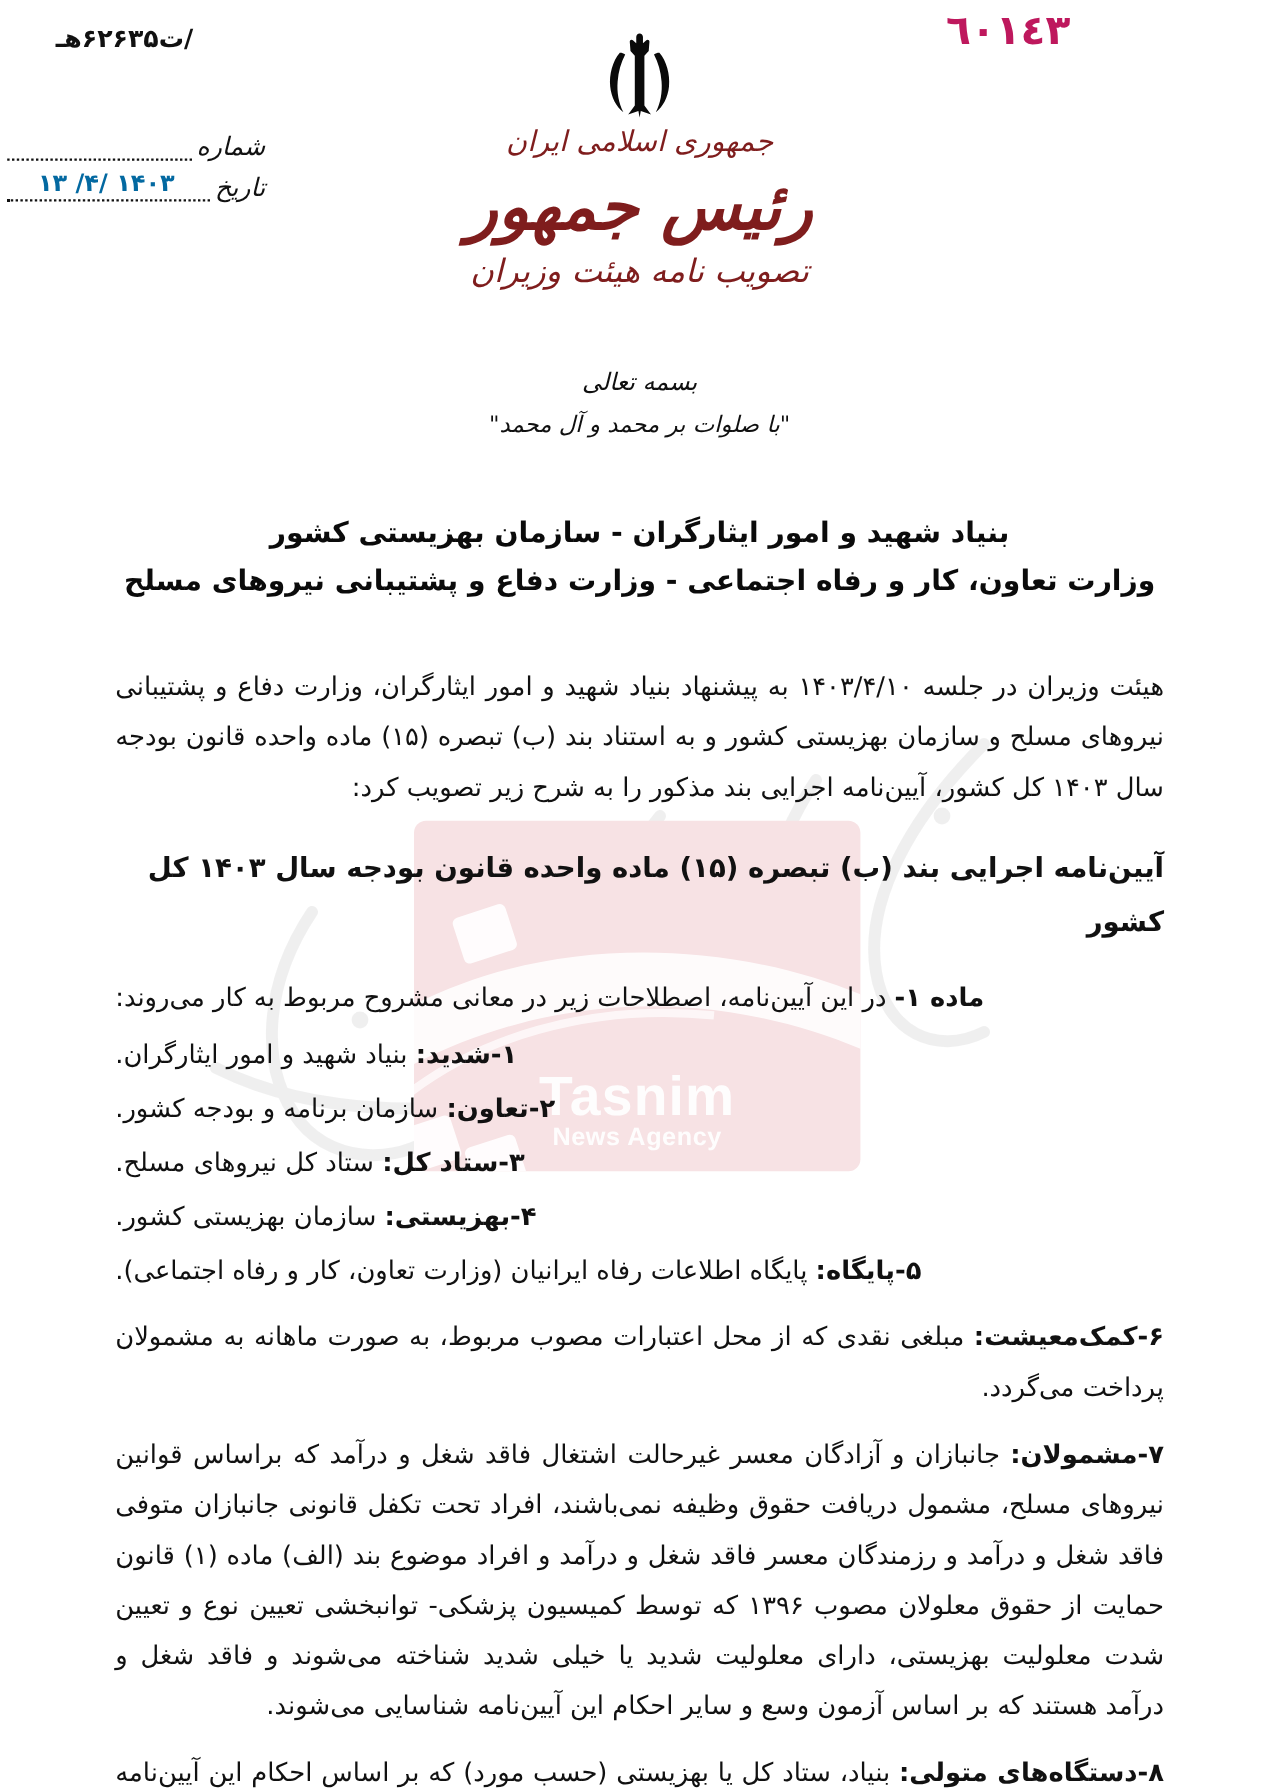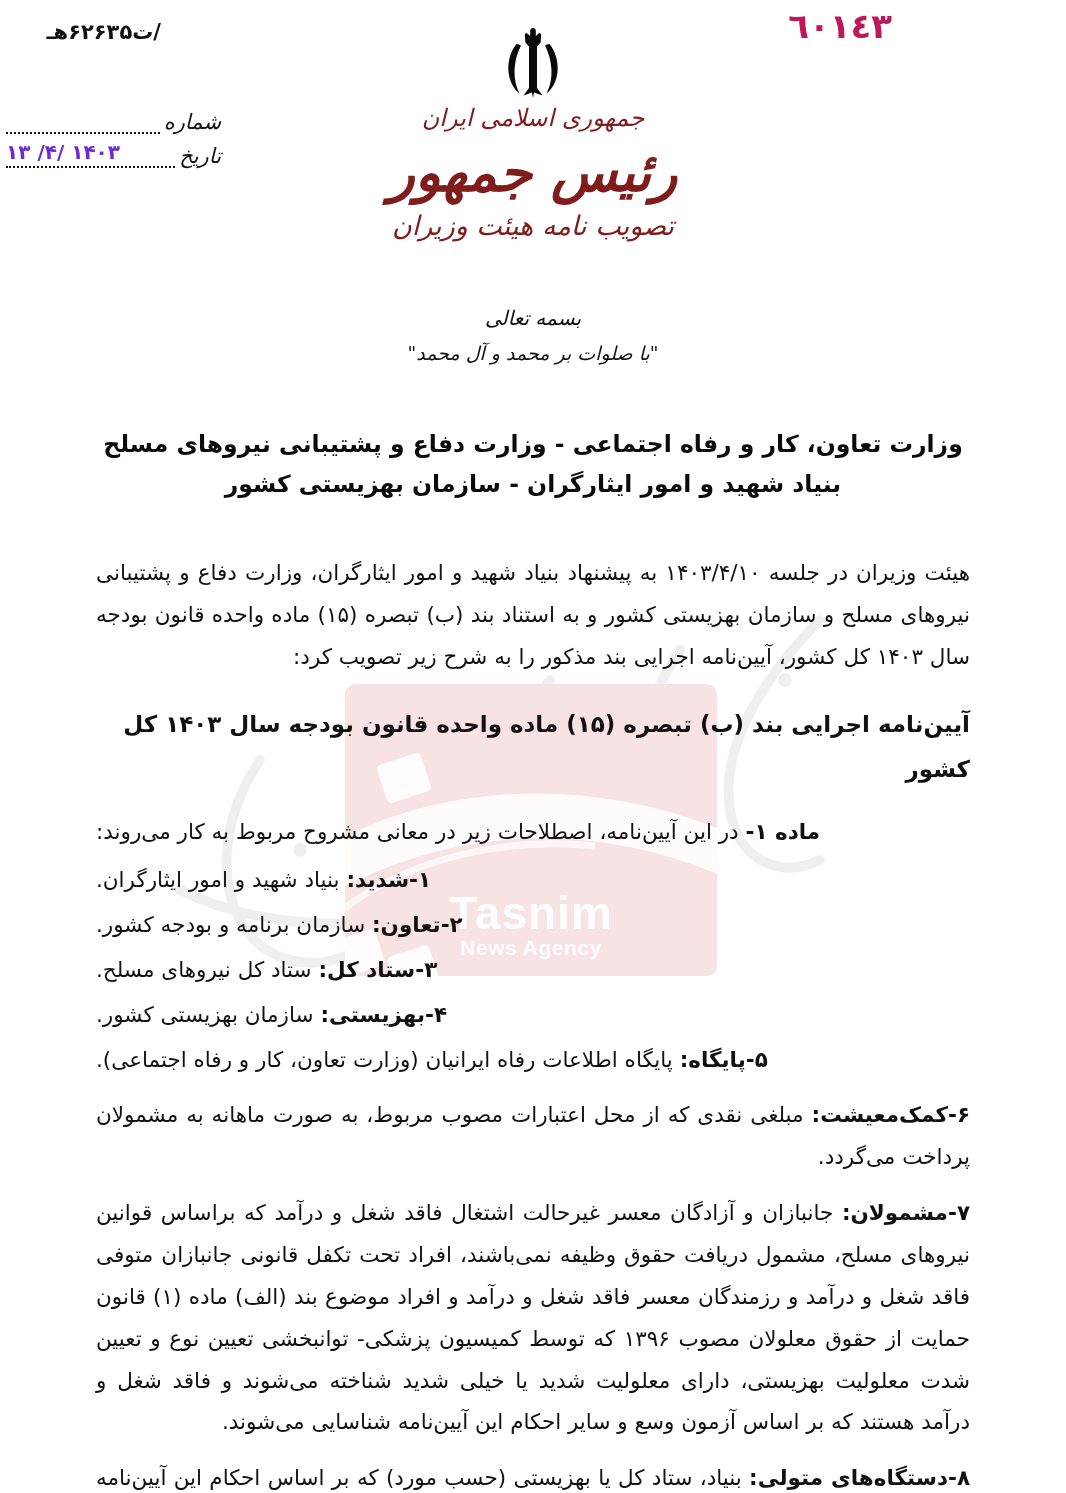--- a/index.html
+++ b/index.html
@@ -141,24 +141,24 @@
     flex: 1;
     border-bottom: 2.5px dotted #111;
     height: 14px;
     position: relative;
   }
   .field-value {
     position: absolute;
     bottom: 2px;
     right: 4px;
     left: 0;
-    text-align: left;
+    text-align: center;
     font-size: 20px;
     font-weight: bold;
-    color: #6d28d9;
+    color: #0369a1;
     letter-spacing: 1px;
   }
 
   .emblem {
     position: absolute;
     top: 22px;
     left: 0;
     right: 0;
     text-align: center;
   }
@@ -342,22 +342,22 @@
       <div class="line-president">رئیس جمهور</div>
       <div class="line-subtitle">تصویب نامه هیئت وزیران</div>
     </div>
 
     <div class="invocation">
       <div class="basmala">بسمه تعالی</div>
       <div class="salawat">"با صلوات بر محمد و آل محمد"</div>
     </div>
 
     <div class="recipients">
+      <div>بنیاد شهید و امور ایثارگران - سازمان بهزیستی کشور</div>
       <div>وزارت تعاون، کار و رفاه اجتماعی - وزارت دفاع و پشتیبانی نیروهای مسلح</div>
-      <div>بنیاد شهید و امور ایثارگران - سازمان بهزیستی کشور</div>
     </div>
 
     <div class="body-area">
 
       <p class="para">هیئت وزیران در جلسه ۱۴۰۳/۴/۱۰ به پیشنهاد بنیاد شهید و امور ایثارگران، وزارت دفاع و پشتیبانی نیروهای مسلح و سازمان بهزیستی کشور و به استناد بند (ب) تبصره (۱۵) ماده واحده قانون بودجه سال ۱۴۰۳ کل کشور، آیین‌نامه اجرایی بند مذکور را به شرح زیر تصویب کرد:</p>
 
       <p class="para center-title">آیین‌نامه اجرایی بند (ب) تبصره (۱۵) ماده واحده قانون بودجه سال ۱۴۰۳ کل کشور</p>
 
       <p class="para article-intro"><span class="b">ماده ۱-</span><span> در این آیین‌نامه، اصطلاحات زیر در معانی مشروح مربوط به کار می‌روند:</span></p>
 

